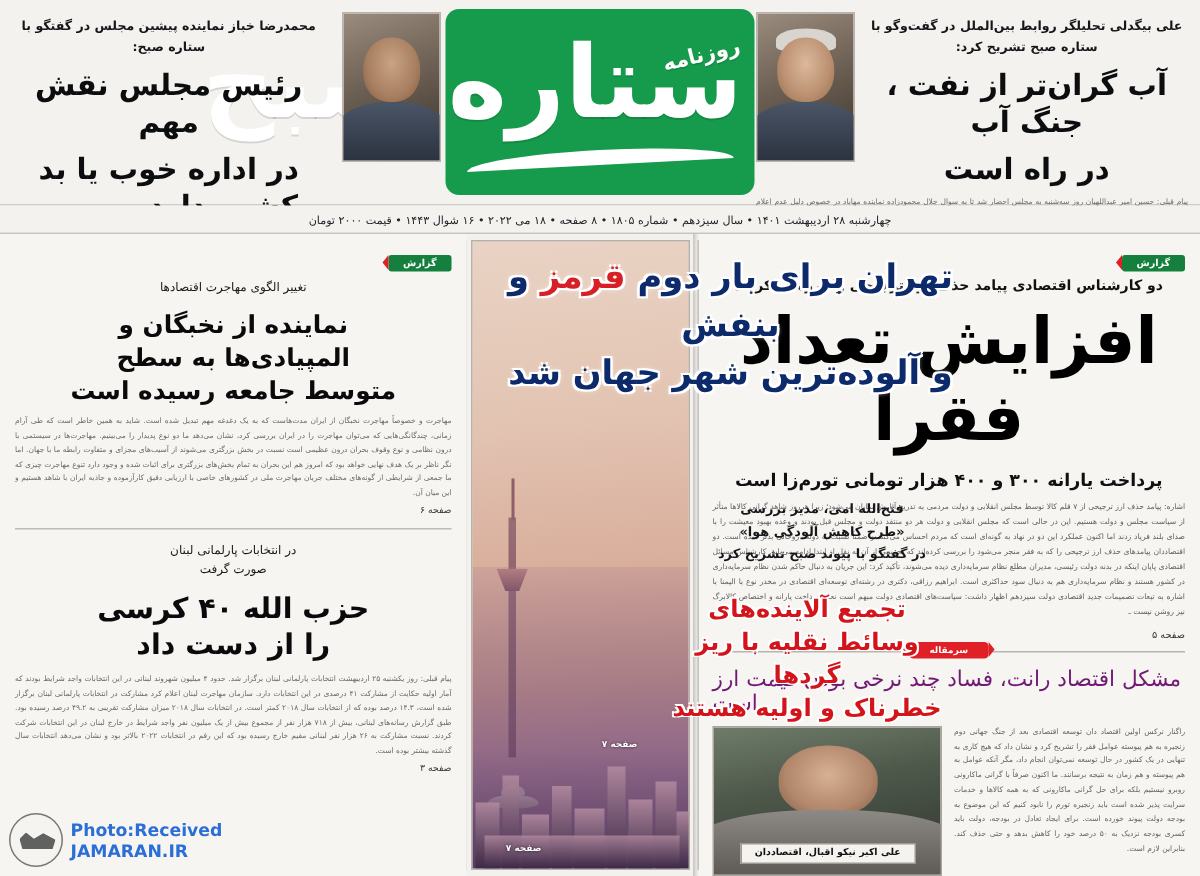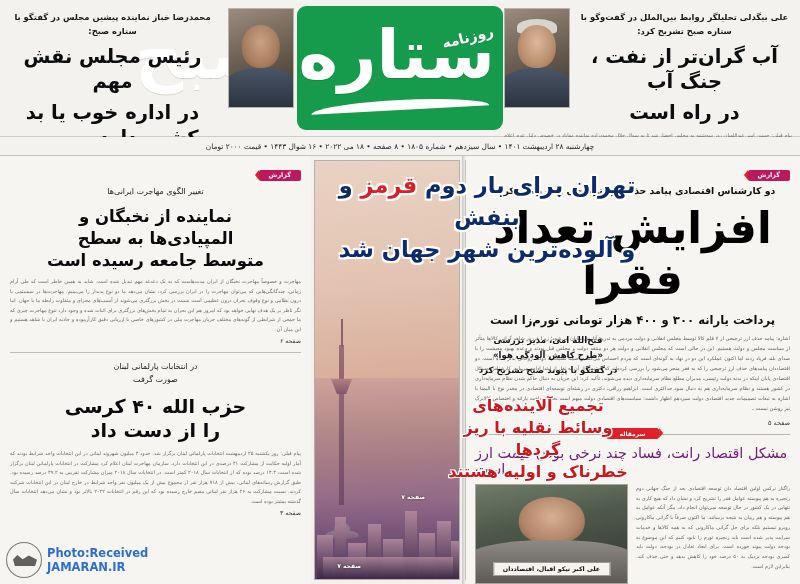--- a/index.html
+++ b/index.html
@@ -140,21 +140,21 @@
     position: absolute; top: 160px; width: 1px; height: 420px;
     background: #c9c4bd;
   }
   .vrule-a { right: 334px; }
   .vrule-b { right: 489px; }
   .vrule-c { right: 492px; background:#e2ddd6; }
 
   
   .tag-badge {
     display: inline-block;
-    background: #be185d; color: #fff;
+    background: #15803d; color: #fff;
     font-size: 6.4px; font-weight: bold;
     padding: 1.5px 10px 2px 10px;
     border-radius: 2px;
     position: relative;
   }
   .tag-badge::after {
     content: ""; position: absolute; left: -4px; top: 0;
     border-top: 5px solid transparent; border-bottom: 5px solid transparent;
     border-right: 4px solid #e01f26;
   }
@@ -468,21 +468,21 @@
     <div>خطرناک و اولیه هستند</div>
   </div>
 
   <div class="vrule vrule-b"></div>
   <div class="vrule vrule-c"></div>
 
   <div class="col col-left">
     <div class="tag-row">
       <span class="tag-badge">گزارش</span>
     </div>
-    <div class="l-kicker">تغییر الگوی مهاجرت ایرانی‌ها</div>
+    <div class="l-kicker">تغییر الگوی مهاجرت اقتصاد‌ها</div>
     <div class="l-headline">
       <div>نماینده از نخبگان و</div>
       <div>المپیادی‌ها به سطح</div>
       <div>متوسط جامعه رسیده است</div>
     </div>
     <div class="l-body">مهاجرت و خصوصاً مهاجرت نخبگان از ایران مدت‌هاست که به یک دغدغه مهم تبدیل شده است. شاید به همین خاطر است که طی آرام زمانی، چندگانگی‌هایی که می‌توان مهاجرت را در ایران بررسی کرد، نشان می‌دهد ما دو نوع پدیدار را می‌بینیم. مهاجرت‌ها در سیستمی با درون نظامی و نوع وقوف بحران درون عظیمی است نسبت در بخش بزرگتری می‌شوند از آسیب‌های مجزای و متفاوت رابطه ما با جهان. اما نگر ناظر بر یک هدف نهایی خواهد بود که امروز هم این بحران به تمام بخش‌های بزرگتری برای اثبات شده و وجود دارد تنوع مهاجرت چیزی که ما جمعی از شرایطی از گونه‌های مختلف جریان مهاجرت ملی در کشورهای خاصی با ارزیابی دقیق کارآزموده و جاذبه ایران با شاهد هستیم و این میان آن.</div>
     <div class="l-pageref">صفحه ۶</div>
 
     <div class="l-hr"></div>
 

